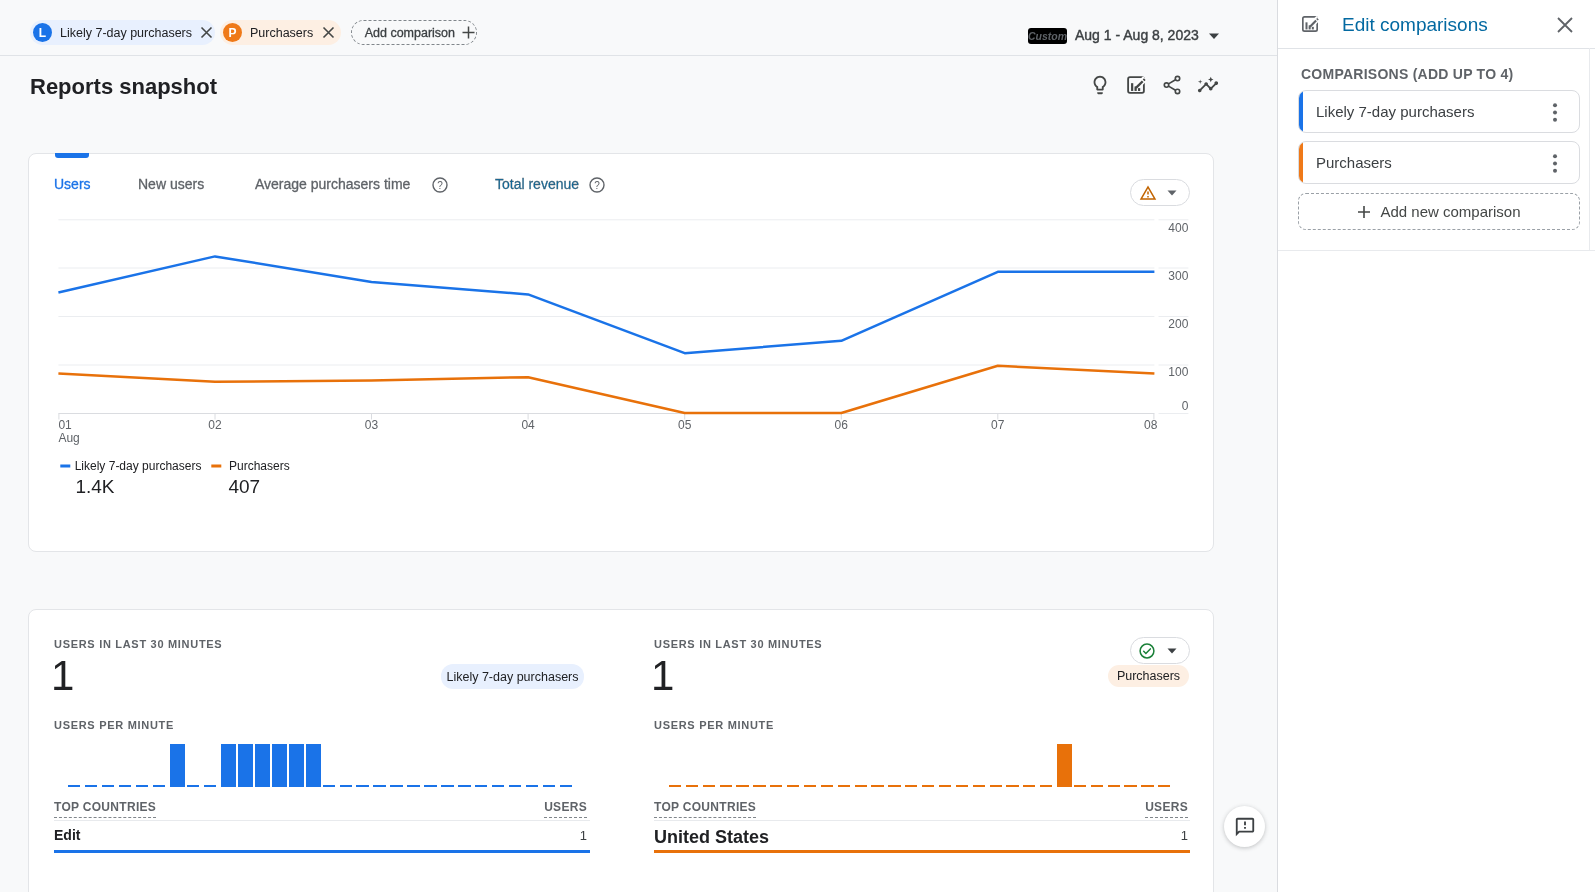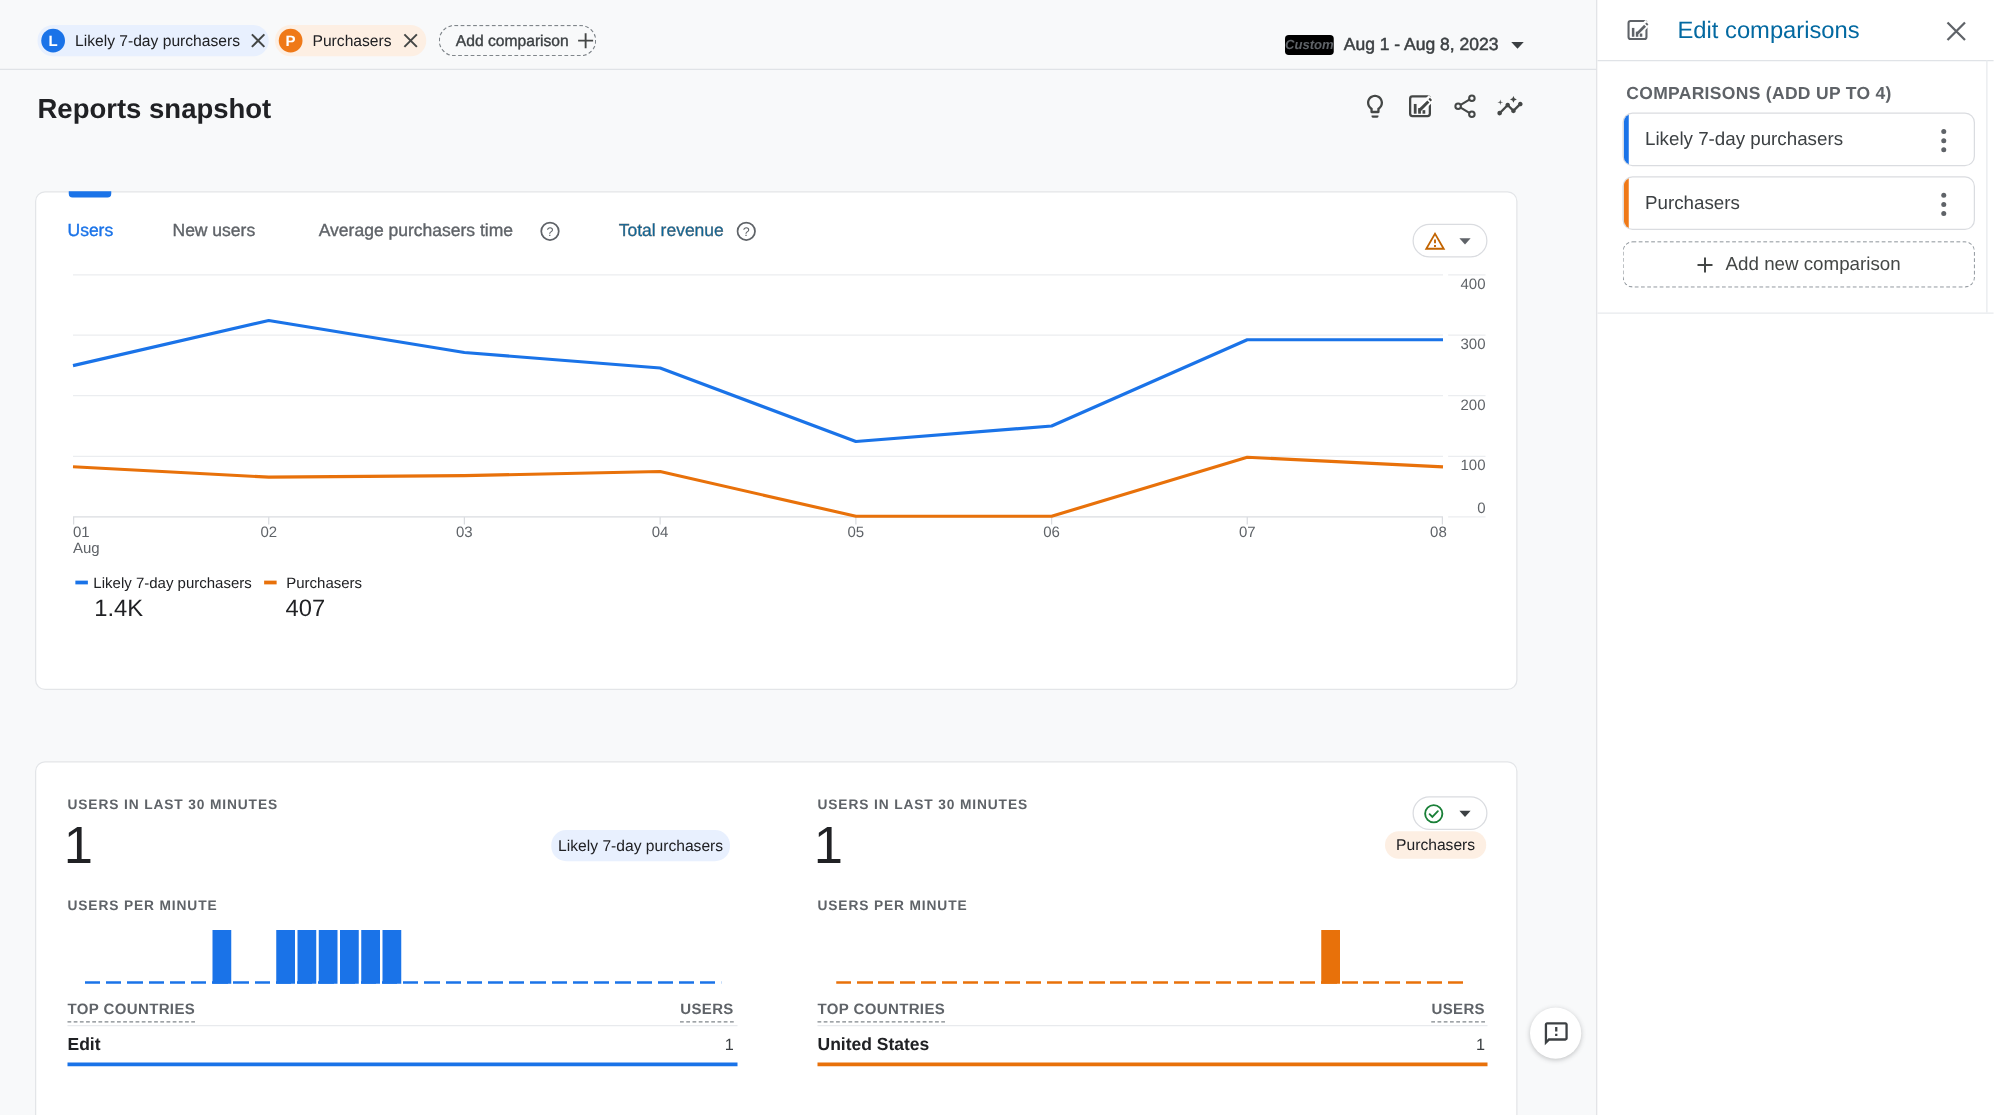--- a/index.html
+++ b/index.html
@@ -168,21 +168,21 @@
           <path d="M0.5 0.5 L5 5.5 L9.5 0.5 Z" fill="#3c4043"></path>
         </svg>
     </div>
     <div class="abs" style="left:1079px;top:55px;width:81px;height:22px;background:#fdefe3;border-radius:11px;display:flex;align-items:center;justify-content:center;font-size:12.5px;color:#202124;">Purchasers</div>
     <div class="lbl" style="left:625px;top:109px;">USERS PER MINUTE</div>
     <div class="abs" style="left:640.1px;top:175px;width:506px;height:2px;background:repeating-linear-gradient(90deg,#e8710a 0 12.2px,transparent 12.2px 16.87px);"></div>
     <div class="abs" style="left:1028.1px;top:134px;width:15px;height:43px;background:#e8710a;"></div>
     <div class="abs" style="left:625px;top:190px;font-size:12px;color:#5f6368;font-weight:700;letter-spacing:0.3px;border-bottom:1px dashed #80868b;padding-bottom:3px;">TOP COUNTRIES</div>
     <div class="abs" style="right:25px;top:190px;font-size:12px;color:#5f6368;font-weight:700;letter-spacing:0.3px;border-bottom:1px dashed #80868b;padding-bottom:3px;">USERS</div>
     <div class="abs" style="left:625px;top:210px;width:536px;height:1px;background:#e8eaed;"></div>
-    <div class="abs" style="left:625px;top:217px;font-size:14px;color:#202124;font-weight:700;">United States</div>
+    <div class="abs" style="left:625px;top:217px;font-size:18px;color:#202124;font-weight:700;">United States</div>
     <div class="abs" style="right:25px;top:218px;font-size:13px;color:#3c4043;">1</div>
     <div class="abs" style="left:625px;top:240px;width:536px;height:2.5px;background:#e8710a;"></div>
   </div>
 
   <div class="abs" style="left:1224px;top:806px;width:41px;height:41px;border-radius:50%;background:#fff;box-shadow:0 1px 4px rgba(60,64,67,0.3);display:flex;align-items:center;justify-content:center;">
     <svg width="22" height="22" viewBox="0 0 24 24" fill="#3c4043">
         <path d="M20 2H4c-1.1 0-2 .9-2 2v18l4-4h14c1.1 0 2-.9 2-2V4c0-1.1-.9-2-2-2zm0 14H5.17L4 17.17V4h16v12zM11 6h2v4h-2zm0 6h2v2h-2z"></path>
       </svg>
   </div>
 </div>

